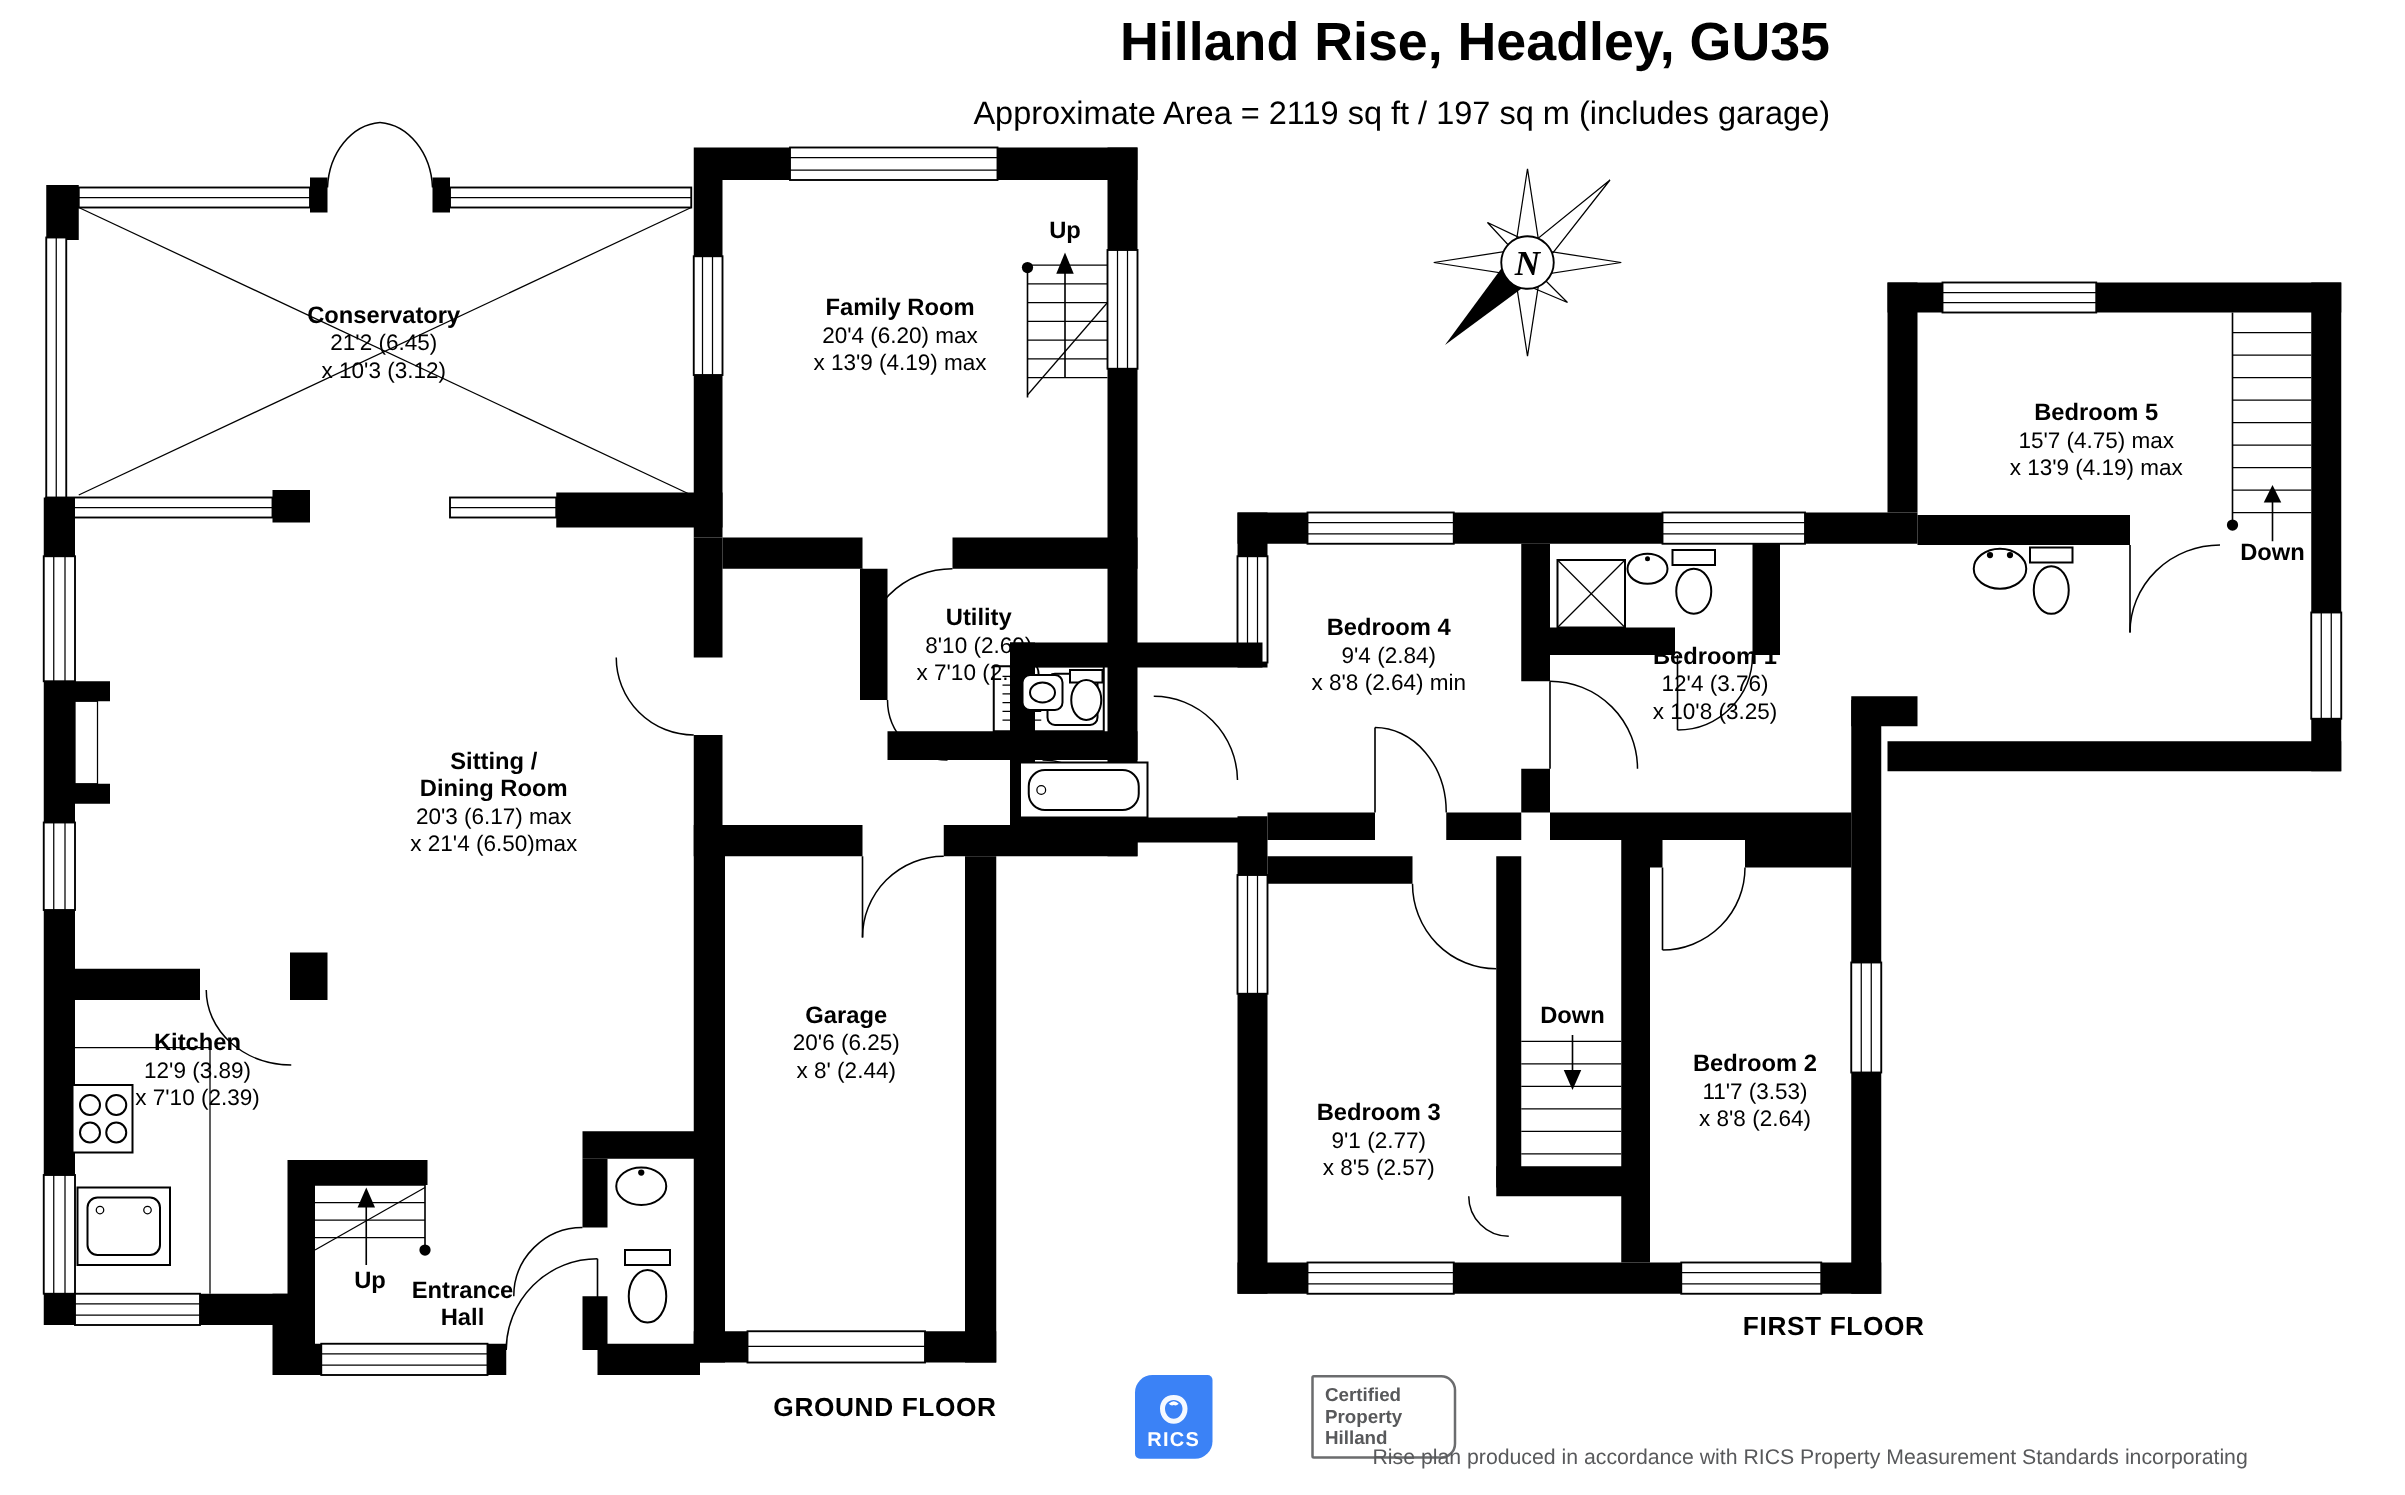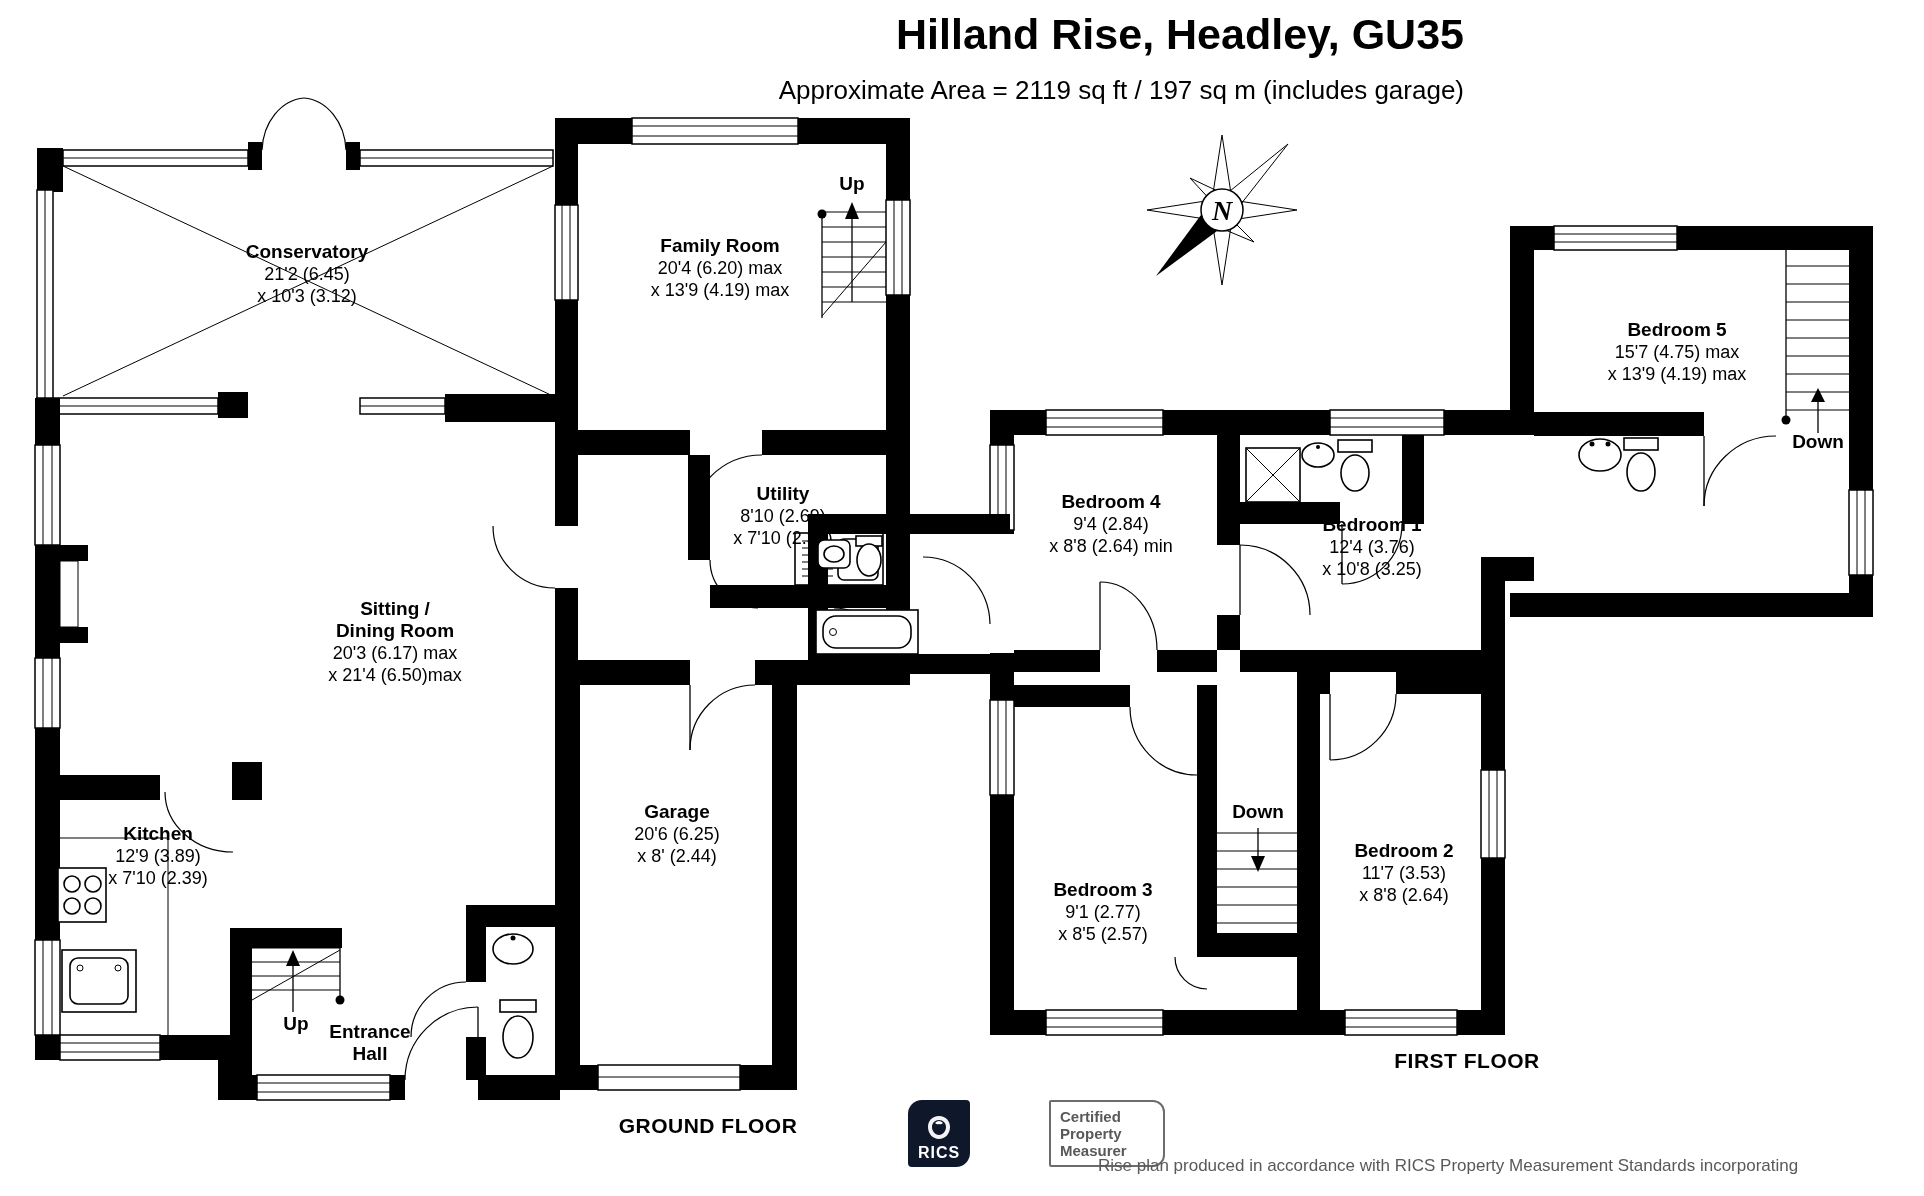--- a/index.html
+++ b/index.html
@@ -15,21 +15,21 @@
   .updown{font:700 19px "Liberation Sans",sans-serif;text-anchor:middle;}
   .floorlab{font:700 21px "Liberation Sans",sans-serif;text-anchor:middle;letter-spacing:.5px;}
   .nlab{font:italic 700 28px "Liberation Serif",serif;text-anchor:middle;}
   .w{fill:#000;stroke:none;}
   .win{fill:#fff;stroke:#000;stroke-width:1.5;}
   .ln{stroke:#000;stroke-width:1.3;fill:none;}
   .thin{stroke:#000;stroke-width:1;fill:none;}
   .arc{stroke:#000;stroke-width:1.2;fill:none;}
   .fix{fill:#fff;stroke:#000;stroke-width:1.6;}
   .footer-badge{position:absolute;left:908px;top:1100px;width:62px;height:67px;
-     background:#0f172a;border-radius:14px 4px 14px 4px;display:flex;flex-direction:column;
+     background:#3b82f6;border-radius:14px 4px 14px 4px;display:flex;flex-direction:column;
      align-items:center;justify-content:flex-end;}
   .footer-badge .brand{color:#fff;font-weight:bold;font-size:16px;letter-spacing:1px;line-height:1;margin-bottom:6px;}
   .cert-box{position:absolute;left:1029px;top:1100px;width:116px;height:67px;border:2px solid #6b6c6e;
      border-radius:2px 12px 12px 2px;box-sizing:border-box;display:flex;flex-direction:column;justify-content:center;
      padding-left:9px;margin-left:20px;}
   .cert-box div{font-weight:bold;font-size:15px;line-height:17px;color:#58595b;}
   .footer-text{position:absolute;left:1098px;top:1098px;font-size:17px;line-height:27px;color:#58595b;white-space:pre;}
 </style>
 </head>
 <body>
@@ -424,21 +424,21 @@
     <svg width="34" height="32" viewBox="0 0 34 32">
       <path d="M17,3 C10,3 6,8 6,14 C6,21 11,26 17,26 C23,26 28,21 28,14 C28,8 24,3 17,3 Z
                M17,7 C21,7 24,10 24,14 C24,18 21,22 17,22 C13,22 10,18 10,14 C10,10 13,7 17,7 Z" fill="#fff" opacity="0.95"></path>
       <path d="M13,10 Q17,6 21,10 Q19,12 17,11 Q15,12 13,10 Z" fill="#fff"></path>
     </svg>
     <div class="brand">RICS</div>
   </div>
   <div class="cert-box">
     <div>Certified</div>
     <div>Property</div>
-    <div>Measurer</div>
+    <div>Hilland</div>
   </div>
   <div class="footer-text">
     <div>Rise plan produced in accordance with RICS Property Measurement Standards incorporating</div>
     
     
   </div>
 
 </div>
 
 </body></html>

